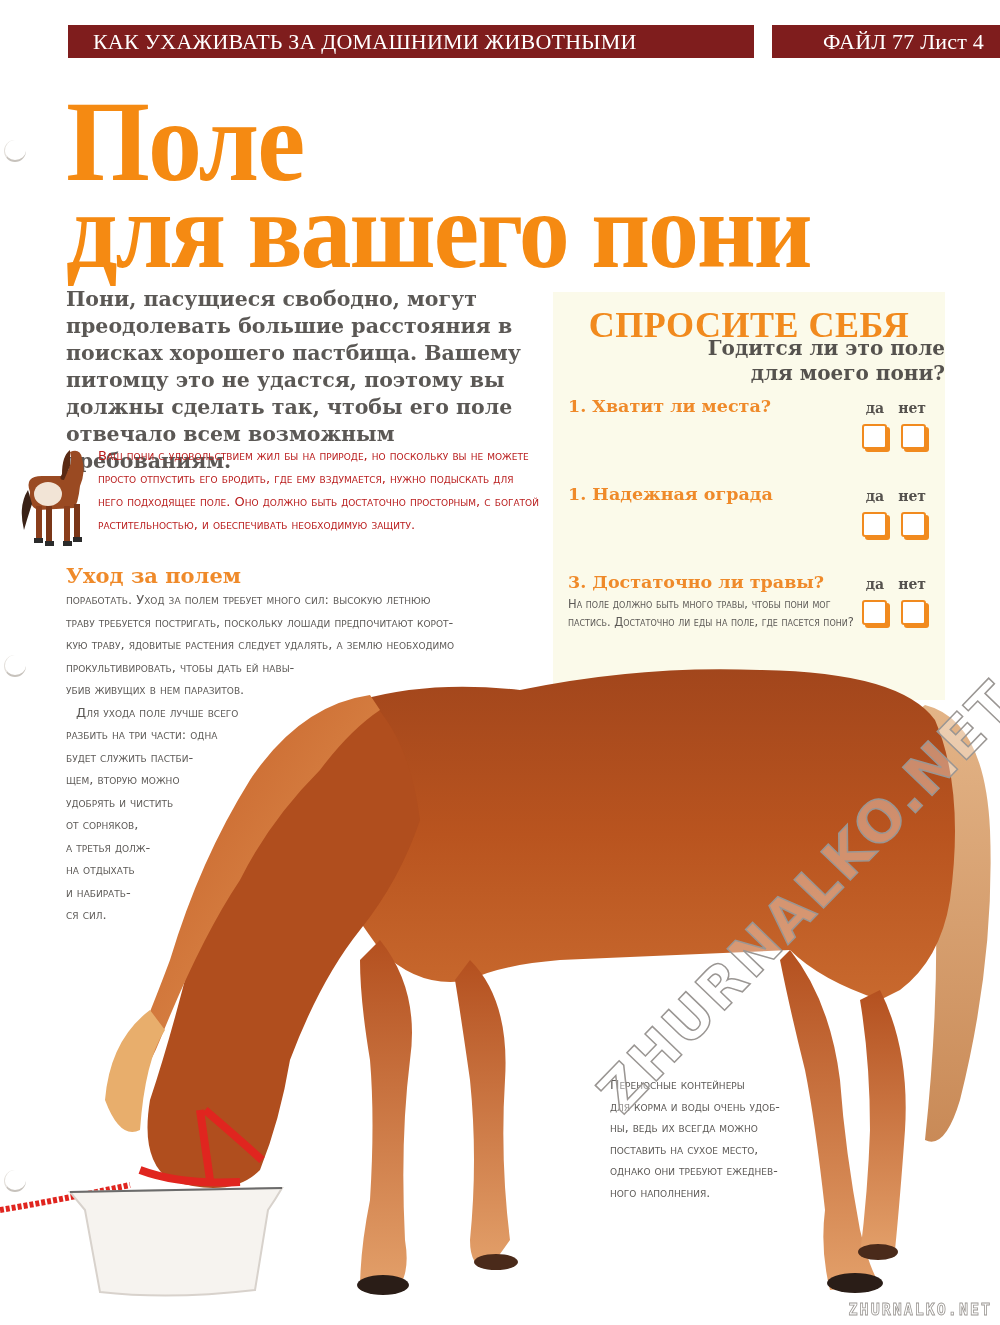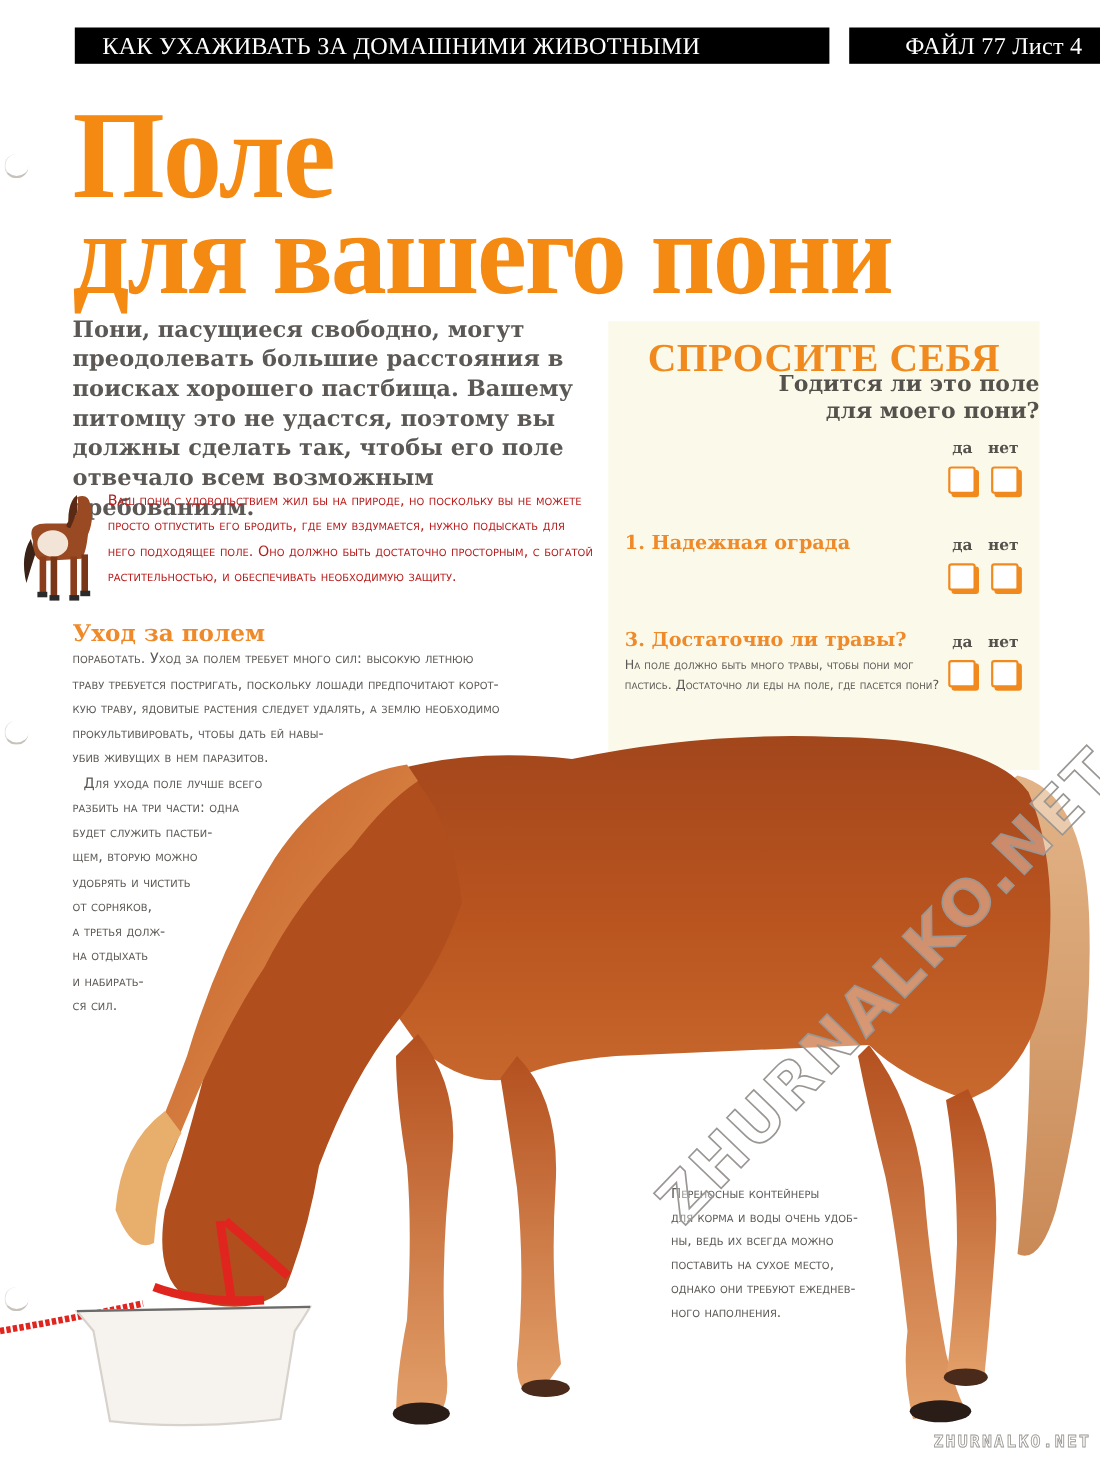--- a/index.html
+++ b/index.html
@@ -1,19 +1,19 @@
 <!DOCTYPE html>
 <html><head>
 <meta charset="utf-8">
 <style>
   * { box-sizing: border-box; margin: 0; padding: 0; }
   html, body { width: 1000px; height: 1325px; background: #ffffff; overflow: hidden; }
   body { position: relative; font-family: "DejaVu Serif", "Liberation Serif", serif; color: #4a4743; }
 
-  .banner { position: absolute; top: 25px; height: 33px; background: #000000; color: #fff;
+  .banner { position: absolute; top: 25px; height: 33px; background: #7f1d1d; color: #fff;
     font-family: "Liberation Serif", serif; font-size: 22px; line-height: 33px; letter-spacing: 0.2px; }
   .banner-left { left: 68px; width: 686px; padding-left: 25px; }
   .banner-right { left: 772px; width: 228px; text-align: right; padding-right: 16px; }
 
   .punch { position: absolute; left: 4px; width: 22px; height: 22px; border-radius: 50%;
     border-bottom: 2px solid #c7c2bc; border-left: 1px solid #e4e0db; }
 
   .title { position: absolute; left: 66px; color: #f58a12; font-family: "Liberation Serif", serif;
     font-weight: bold; letter-spacing: -2px; line-height: 1; }
   .title-1 { top: 86px; font-size: 108px; transform: scaleY(1.05); transform-origin: left top; }
@@ -115,20 +115,21 @@
 </div>
 
 <div class="sidebar">
   <div class="sb-title">СПРОСИТЕ СЕБЯ</div>
   <div class="sb-sub">
     <div>Годится ли это поле</div>
     <div>для моего пони?</div>
   </div>
 
   <div class="q" style="top:104px">
+    <div class="q-h">1. Хватит ли места?</div>
     <div class="yn">
       <span>да</span>
       <span>нет</span>
     </div>
     <div class="boxes">
       <div class="cb"></div>
       <div class="cb"></div>
     </div>
   </div>
 

